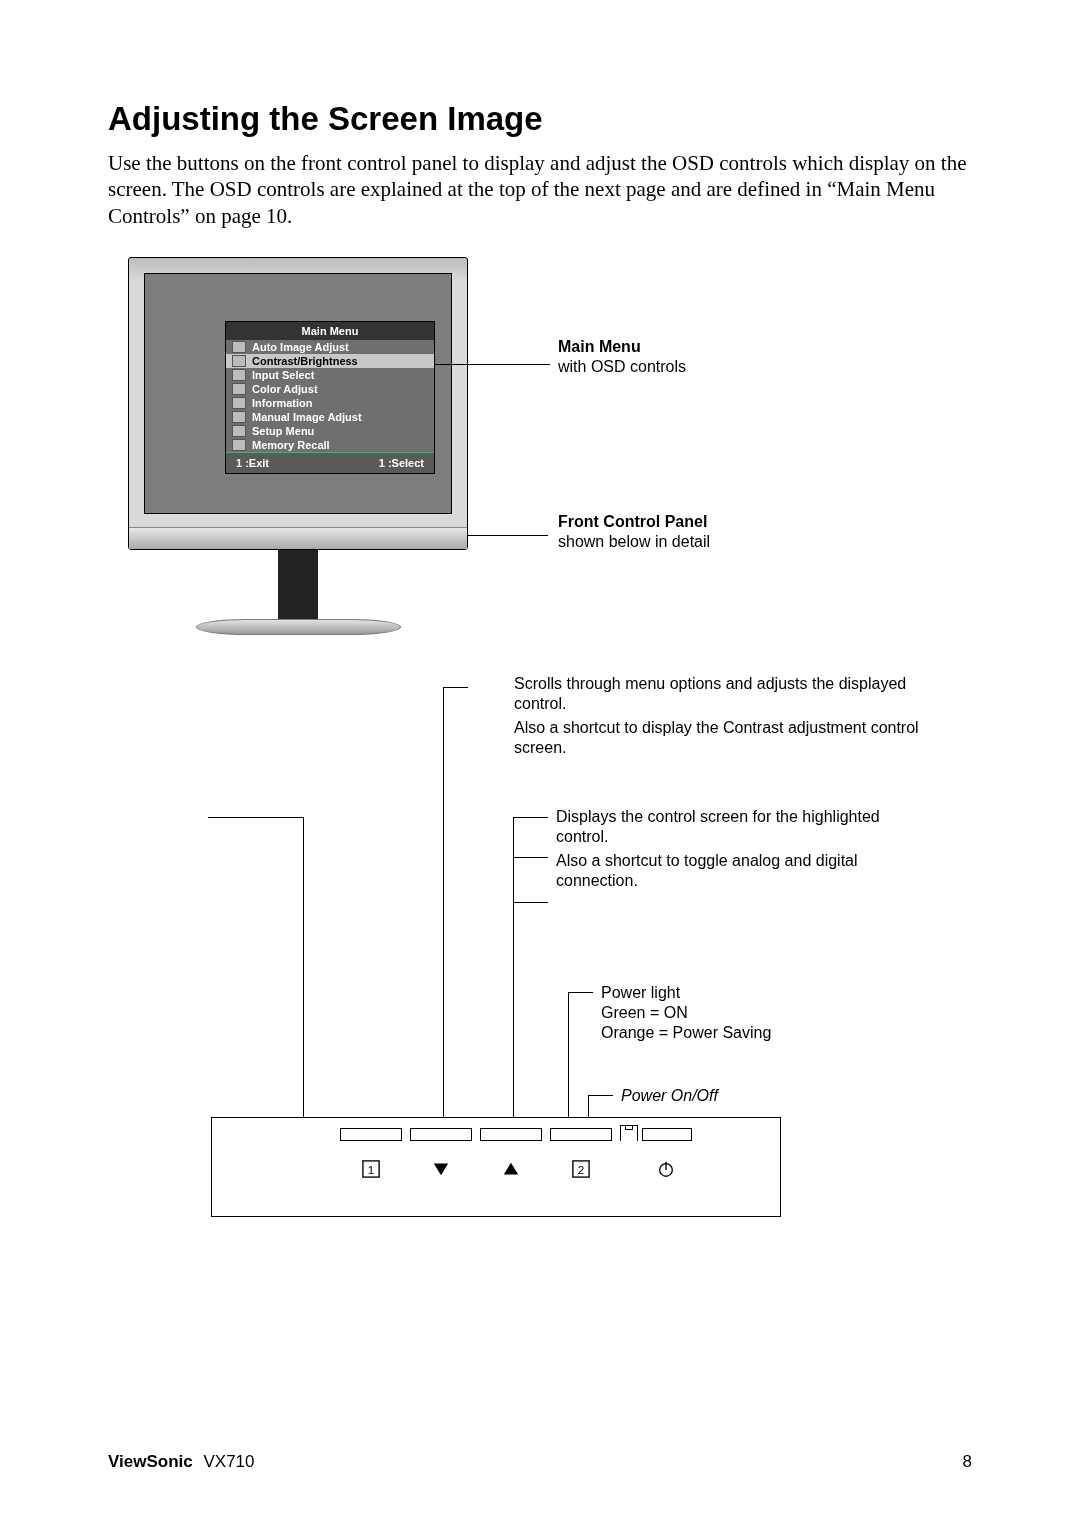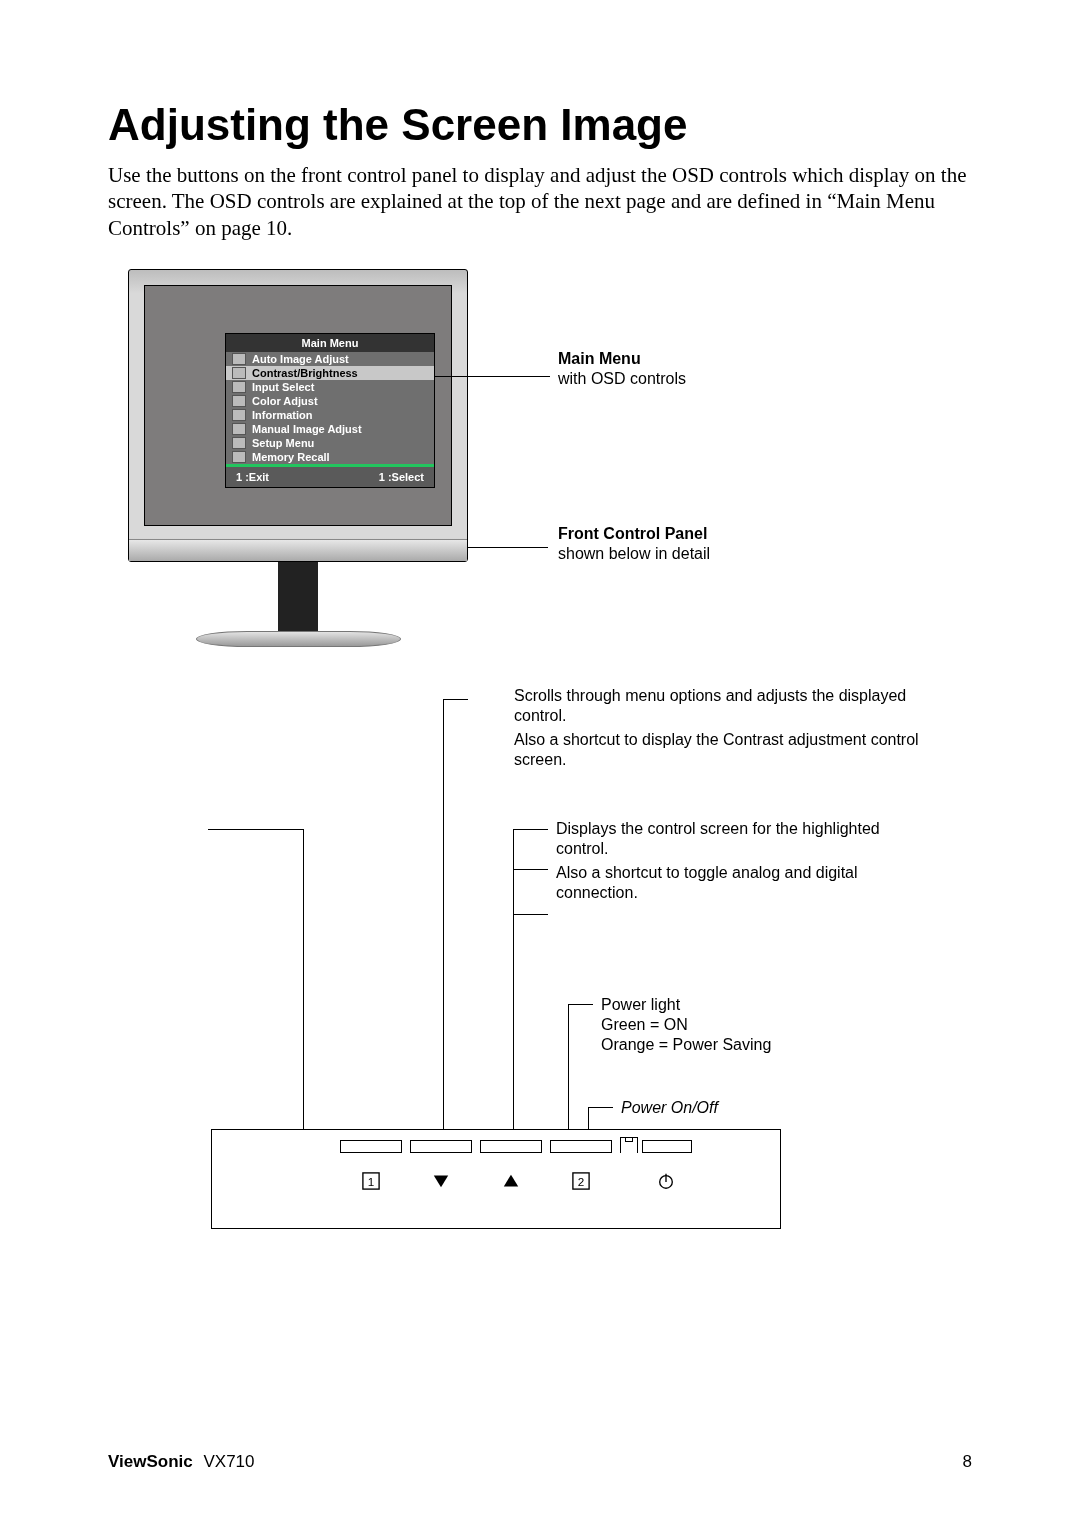--- a/index.html
+++ b/index.html
@@ -6,21 +6,21 @@
   body {
     width: 1080px;
     height: 1528px;
     background: #fff;
     font-family: Arial, Helvetica, sans-serif;
     color: #000;
     position: relative;
     padding: 100px 108px 50px 108px;
   }
   h1 {
-    font-size: 44px;
+    font-size: 33px;
     font-weight: bold;
     margin-bottom: 12px;
   }
   .intro {
     font-family: "Times New Roman", Times, serif;
     font-size: 21px;
     line-height: 1.25;
     margin-bottom: 28px;
   }
   .figure {
@@ -63,21 +63,21 @@
     background: #6f6f6f; color: #fff;
     font-size: 11px; font-weight: bold;
     border: 1px solid #000;
   }
   .osd-title {
     background: #333; text-align: center; padding: 3px 0;
   }
   .osd-row { display:flex; align-items:center; gap:6px; padding: 1px 6px; }
   .osd-row.hi { background: #c8c8c8; color:#000; }
   .osd-icon { width:14px; height:12px; background:#bbb; border:1px solid #555; flex:0 0 auto;}
-  .osd-footer { display:flex; justify-content:space-between; padding:4px 10px; background:#5a5a5a; border-top:3px solid #22c55e;}
+  .osd-footer { display:flex; justify-content:space-between; padding:4px 10px; background:#5a5a5a; border-top:1px solid #22c55e;}
   
   .callout { position:absolute; font-size:16px; line-height:1.25; }
   .line { position:absolute; background:#000; }
   .hline { height:1px; }
   .vline { width:1px; }
   
   .panel {
     position:absolute; left:103px; top:860px; width:570px; height:100px;
     border: 1.5px solid #000; background:#fff;
   }

